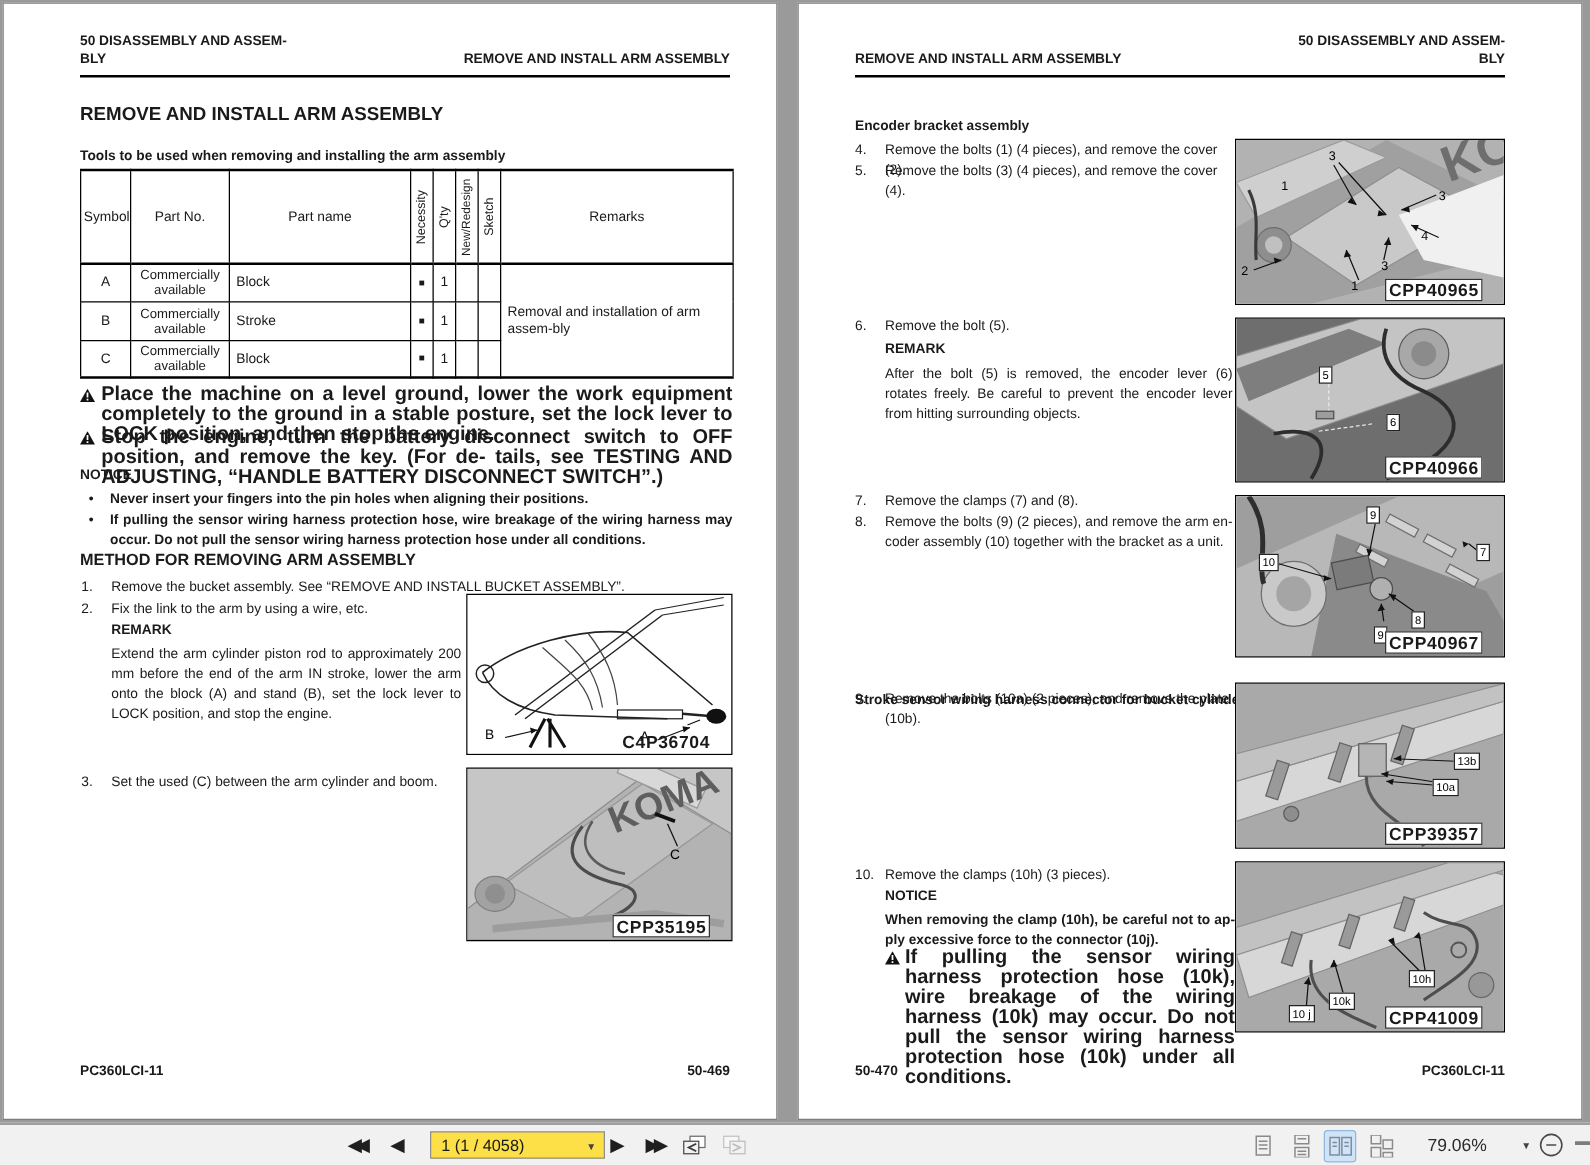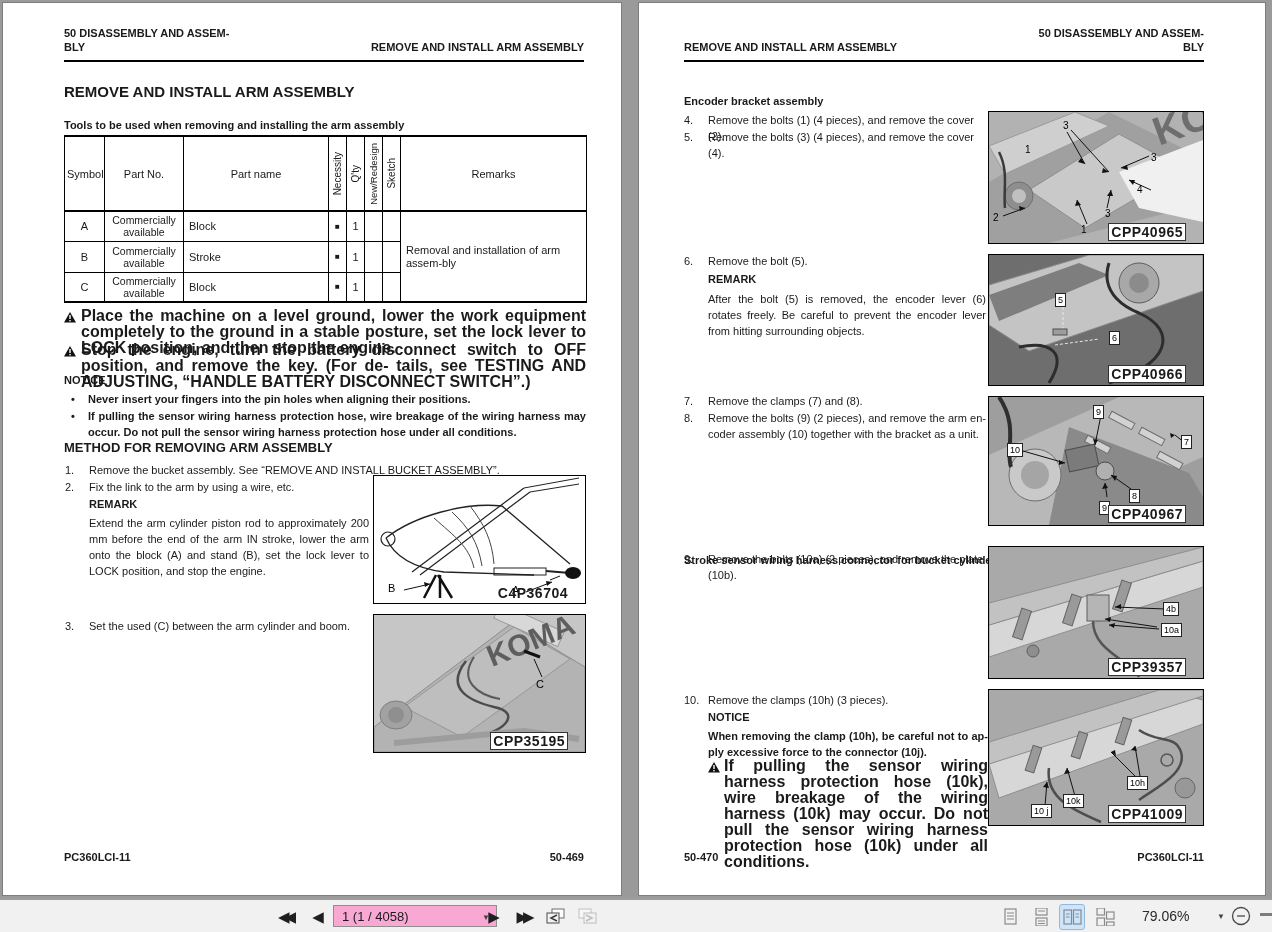--- a/index.html
+++ b/index.html
@@ -32,21 +32,21 @@
   .fig-cap { position:absolute; right:17px; bottom:2px; font-size:14px; font-weight:bold; letter-spacing:0.5px; }
   .fig-cap.boxed { background:#fff; border:1px solid #333; padding:0 2px; }
   .warn-row { position:absolute; font-size:16px; line-height:16px; font-weight:bold; }
   .warn-ico { position:absolute; left:0; top:2px; }
   .footer { position:absolute; font-size:11px; font-weight:bold; }
   
   .toolbar { position:absolute; left:0; right:0; bottom:0; height:34px; background:#f1f1f1; border-top:2px solid #9e9e9e; }
   .tb-btn { position:absolute; top:0; height:32px; display:flex; align-items:center; justify-content:center; cursor:default; color:#1f1f1f; }
   .tri { font-size:15px; line-height:1; }
   .tri.dbl { letter-spacing:-5px; padding-right:5px; }
-  .pagebox { position:absolute; left:333px; top:5px; width:164px; height:22px; background:#f9a8d4; border:1px solid #8f8f8f; font-size:13px; display:flex; align-items:center; padding-left:8px; }
+  .pagebox { position:absolute; left:344px; top:5px; width:140px; height:22px; background:#fde047; border:1px solid #8f8f8f; font-size:13px; display:flex; align-items:center; padding-left:8px; }
   .pagebox .caret { position:absolute; right:6px; top:7px; font-size:8px; color:#444; }
   .zoom-text { position:absolute; left:1142px; top:8px; font-size:14px; color:#2a2a2a; }
   .zoom-caret { position:absolute; left:1217px; top:12px; font-size:8px; color:#444; }
   .viewbtn { position:absolute; top:4px; width:26px; height:26px; display:flex; align-items:center; justify-content:center; border-radius:3px; }
   .viewbtn.sel { background:#cfe4f8; border:1px solid #93b8da; }
   .slider-line { position:absolute; left:1260px; top:913px; width:12px; height:3px; background:#7c7c7c; }
 </style>
 </head>
 <body>
 
@@ -363,22 +363,22 @@
         <rect x="78" y="48" width="10" height="30" transform="rotate(18 83 63)" fill="#9a9a9a" stroke="#636363"></rect>
         <rect x="128" y="34" width="10" height="30" transform="rotate(18 133 49)" fill="#9a9a9a" stroke="#636363"></rect>
         <rect x="98" y="48" width="22" height="26" fill="#b5b5b5" stroke="#5e5e5e"></rect>
         <path d="M104,74 C104,104 140,112 150,130" stroke="#555" stroke-width="2.5" fill="none"></path>
         <circle cx="44" cy="104" r="6" fill="#8e8e8e" stroke="#5e5e5e"></circle>
         <path d="M176,62 L126,60 M168,80 L116,72 M170,82 L120,78" stroke="#111" stroke-width="1" fill="none"></path>
         <polygon points="126,60 132,57 132,62" fill="#111"></polygon>
           <polygon points="116,72 122,70 121,75" fill="#111"></polygon>
           <polygon points="120,78 126,76 125,81" fill="#111"></polygon>
       </svg>
-      <span class="fig-label boxed" style="left:174px; top:55px;">4b</span>
-      <span class="fig-label boxed" style="left:172px; top:76px;">10a</span>
+      <span class="fig-label boxed" style="left:174px; top:55px;">13b</span>
+      <span class="fig-label boxed" style="left:157px; top:76px;">10a</span>
       <span class="fig-cap boxed">CPP39357</span>
     </div>
 
     <div class="fig" style="left:349px; top:686px; width:216px; height:137px;">
       <svg width="214" height="135" viewBox="0 0 214 135">
         <rect width="214" height="135" fill="#a9a9a9"></rect>
         <polygon points="0,74 190,4 214,10 214,34 10,108" fill="#d7d7d7" stroke="#8e8e8e"></polygon>
         <polygon points="0,52 170,0 214,0 214,6 0,74" fill="#c2c2c2" stroke="#8e8e8e"></polygon>
         <rect x="40" y="56" width="9" height="26" transform="rotate(18 44 69)" fill="#9a9a9a" stroke="#636363"></rect>
         <rect x="86" y="42" width="9" height="26" transform="rotate(18 90 55)" fill="#9a9a9a" stroke="#636363"></rect>

